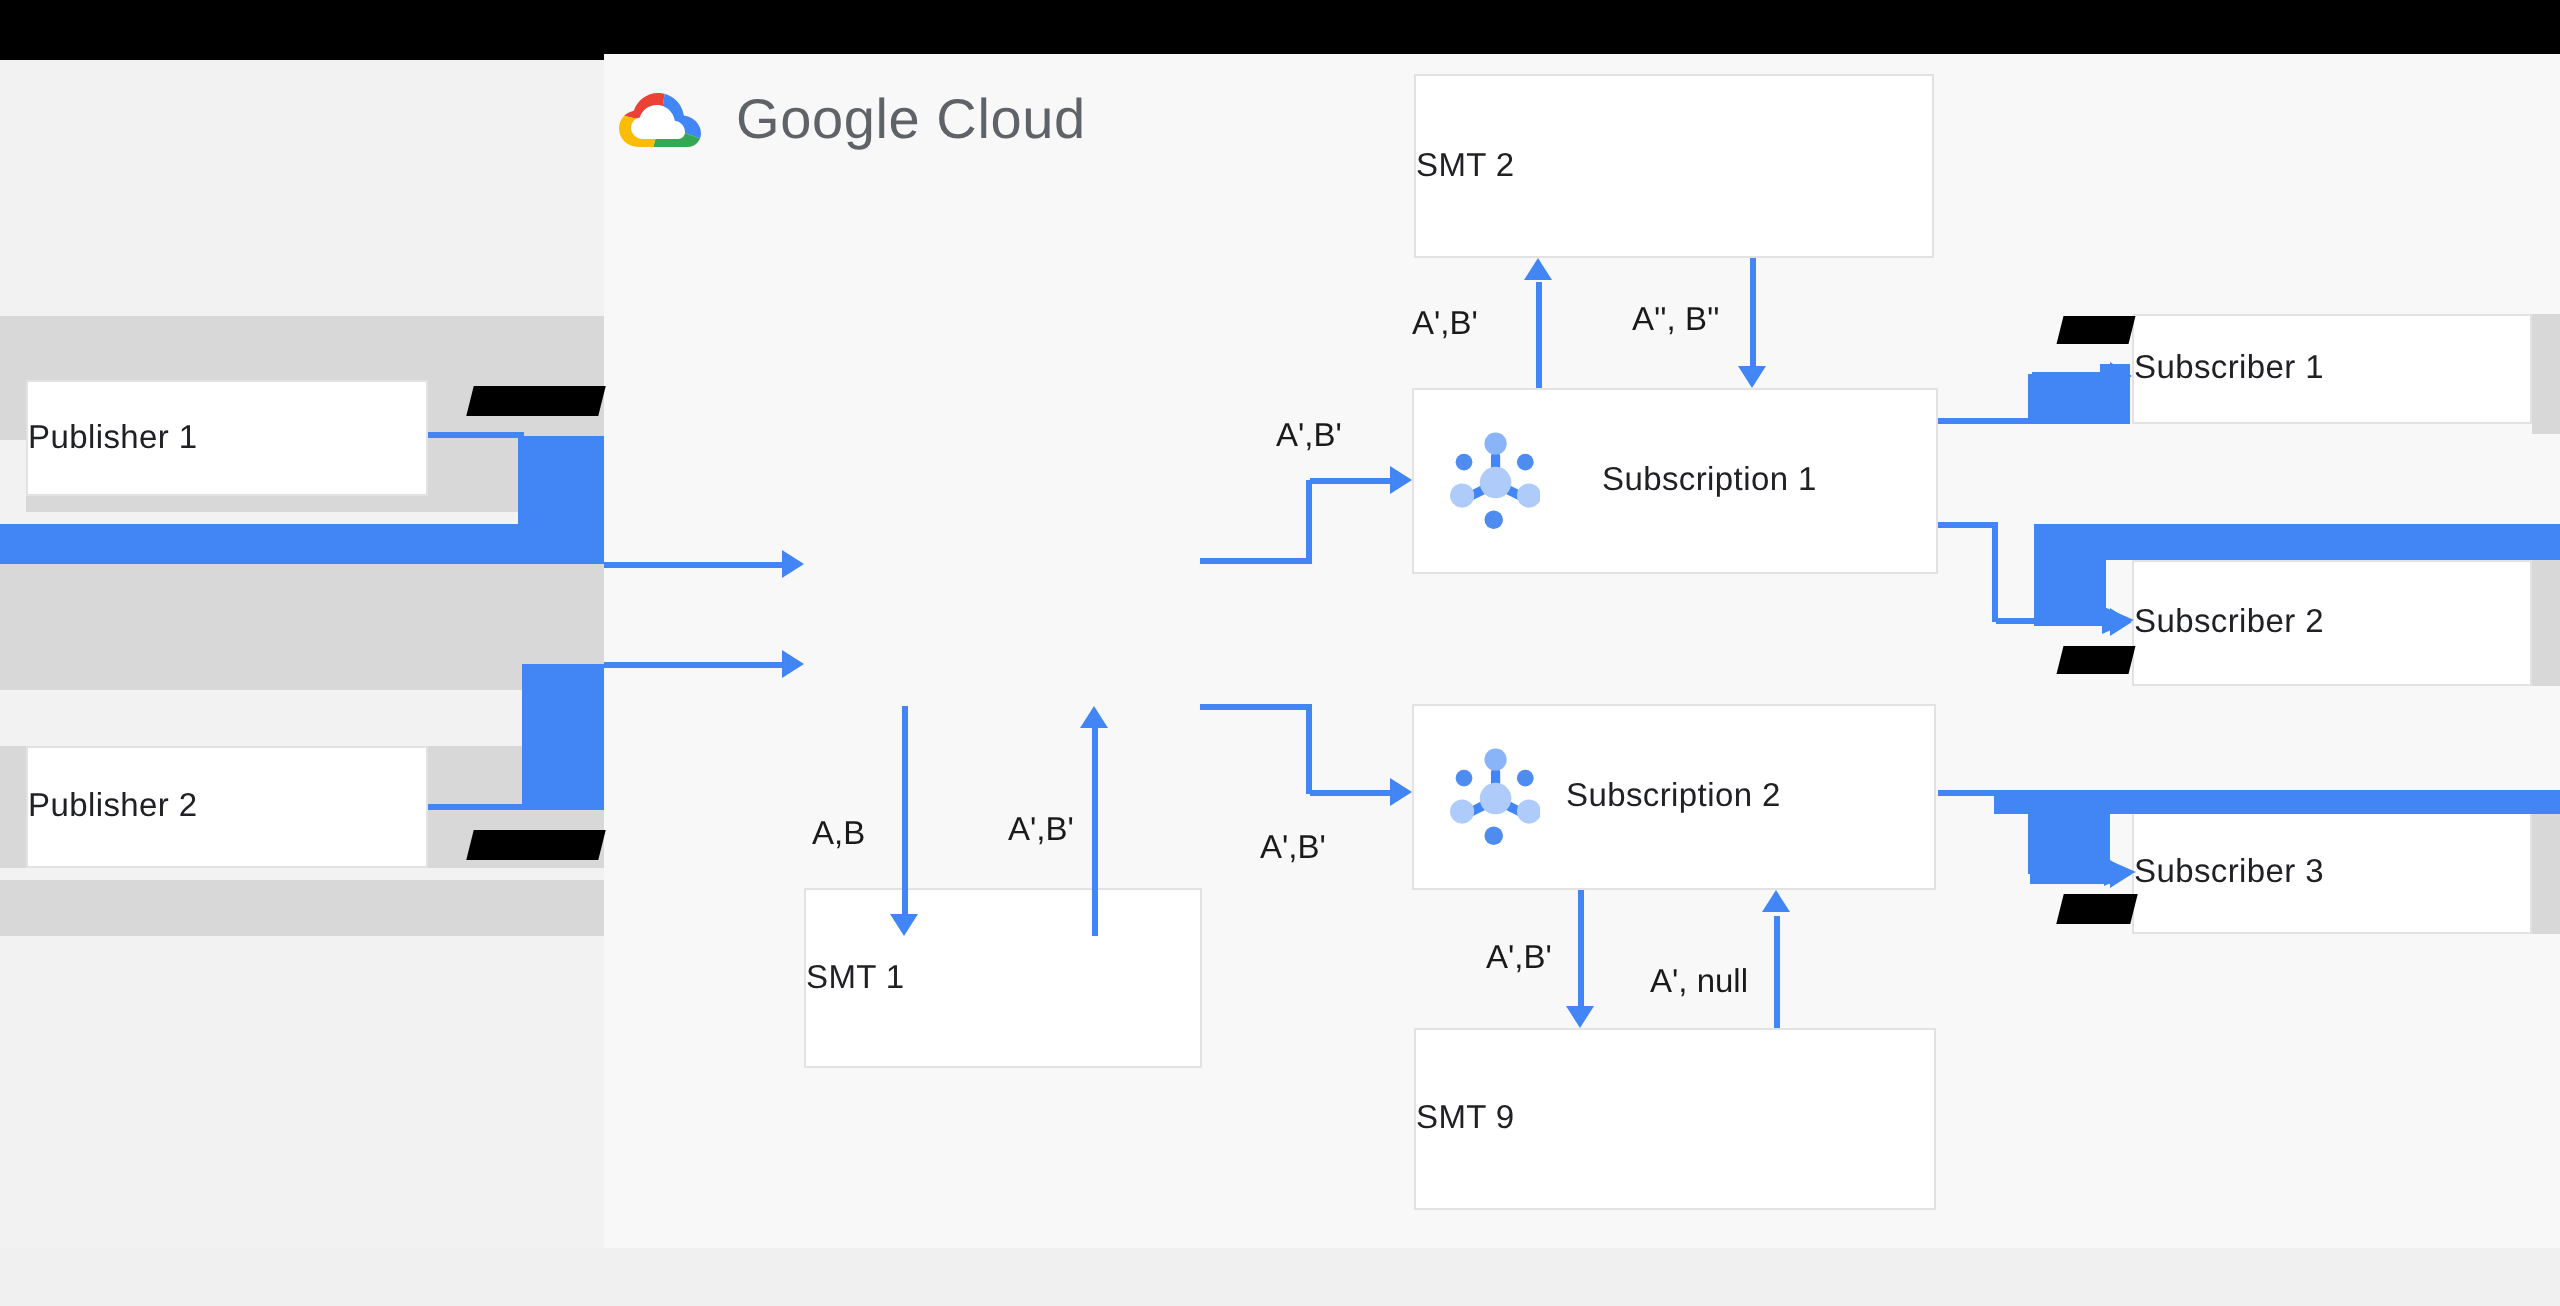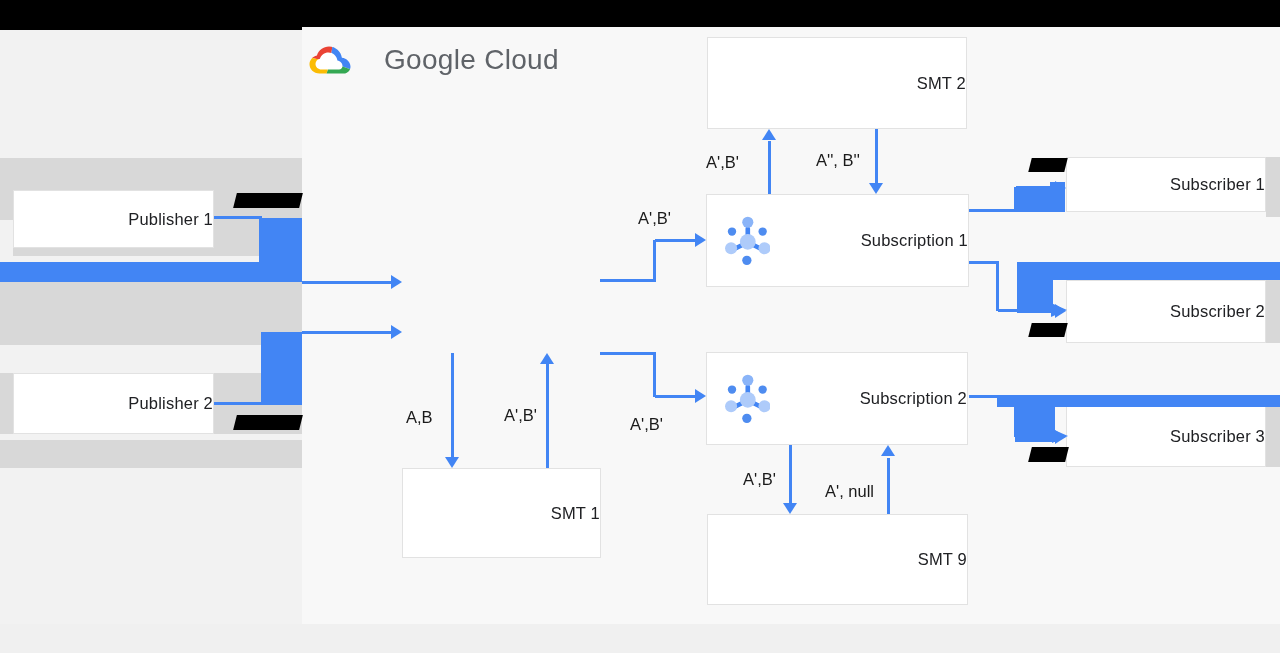--- a/index.html
+++ b/index.html
@@ -8,21 +8,21 @@
   .abs{position:absolute;}
   
   #topbar{left:0;top:0;width:1280px;height:27px;background:#000;}
   #topbar-notch{left:0;top:27px;width:302px;height:3px;background:#000;}
   #leftcol{left:0;top:27px;width:302px;height:597px;background:#f2f2f2;}
   #mainarea{left:302px;top:27px;width:978px;height:597px;background:#f8f8f8;}
   #bottombar{left:0;top:624px;width:1280px;height:29px;background:#f0f0f0;}
   .band{background:#d8d8d8;}
   
   .box{background:#fff;border:1px solid #e2e2e2;box-sizing:border-box;
-       display:flex;align-items:center;justify-content:flex-end;
+       display:flex;align-items:center;justify-content:flex-start;
        font-size:16.5px;color:#202124;letter-spacing:.2px;}
   .box .icon{position:absolute;left:13px;top:50%;transform:translateY(-50%);}
   
   .line{background:#4285f4;}
   .ah{width:0;height:0;}
   .ah-r{border-top:7px solid transparent;border-bottom:7px solid transparent;border-left:11px solid #4285f4;}
   .ah-d{border-left:7px solid transparent;border-right:7px solid transparent;border-top:11px solid #4285f4;}
   .ah-u{border-left:7px solid transparent;border-right:7px solid transparent;border-bottom:11px solid #4285f4;}
   .edge-label{font-size:16.5px;color:#1a1a1a;white-space:nowrap;}
   
@@ -45,21 +45,21 @@
   <div class="abs band" style="left:0;top:158px;width:302px;height:62px;"></div>
   <div class="abs band" style="left:13px;top:220px;width:289px;height:36px;"></div>
   <div class="abs band" style="left:0;top:282px;width:302px;height:63px;"></div>
   <div class="abs band" style="left:0;top:373px;width:302px;height:61px;"></div>
   <div class="abs band" style="left:0;top:440px;width:302px;height:28px;"></div>
 
   <div class="abs band" style="left:1266px;top:157px;width:14px;height:60px;"></div>
   <div class="abs band" style="left:1266px;top:280px;width:14px;height:63px;"></div>
   <div class="abs band" style="left:1266px;top:405px;width:14px;height:62px;"></div>
 
-  <div class="abs" style="left:308px;top:42px;display:flex;align-items:center;gap:30px;">
+  <div class="abs" style="left:308px;top:42px;display:flex;align-items:center;gap:14px;">
     <svg width="46" height="36" viewBox="0 0 46 36">
       <defs>
         <clipPath id="cloudclip">
           <path d="M11.5,31.5 C5.5,31.5 1.5,27.3 1.5,22.3 C1.5,17.9 4.6,14.3 8.9,13.4 C10.6,8.2 15.4,4.5 21,4.5 C27.6,4.5 33,9.4 33.9,15.7 C38.6,16.2 42.5,20 42.5,24.7 C42.5,28.4 39.5,31.5 35.8,31.5 Z"></path>
         </clipPath>
       </defs>
       <g clip-path="url(#cloudclip)">
         <path fill="#ea4335" d="M22,20 L0,15 L4,-4 L26,-6 Z"></path>
         <path fill="#4285f4" d="M22,20 L26,-6 L52,0 L50,30 Z"></path>
         <path fill="#34a853" d="M22,20 L50,30 L36,42 L16,40 Z"></path>
@@ -115,21 +115,21 @@
         <circle cx="11" cy="38" r="6.5" fill="#aecbfa"></circle>
         <circle cx="47" cy="38" r="6.5" fill="#aecbfa"></circle>
         <circle cx="12" cy="20" r="4.5" fill="#4e8cf0"></circle>
         <circle cx="45" cy="20" r="4.5" fill="#4e8cf0"></circle>
         <circle cx="28" cy="51" r="5" fill="#4e8cf0"></circle>
       </svg>
     </span>
     <span style="margin-left:76px;">Subscription 2</span>
   </div>
 
-  <div class="abs box" style="left:402px;top:468px;width:199px;height:90px;">
+  <div class="abs box" style="left:402px;top:444px;width:199px;height:90px;">
     <span>SMT 1</span>
   </div>
 
   <div class="abs box" style="left:707px;top:514px;width:261px;height:91px;">
     <span>SMT 9</span>
   </div>
 
   <div class="abs box" style="left:1066px;top:157px;width:200px;height:55px;">
     <span>Subscriber 1</span>
   </div>

